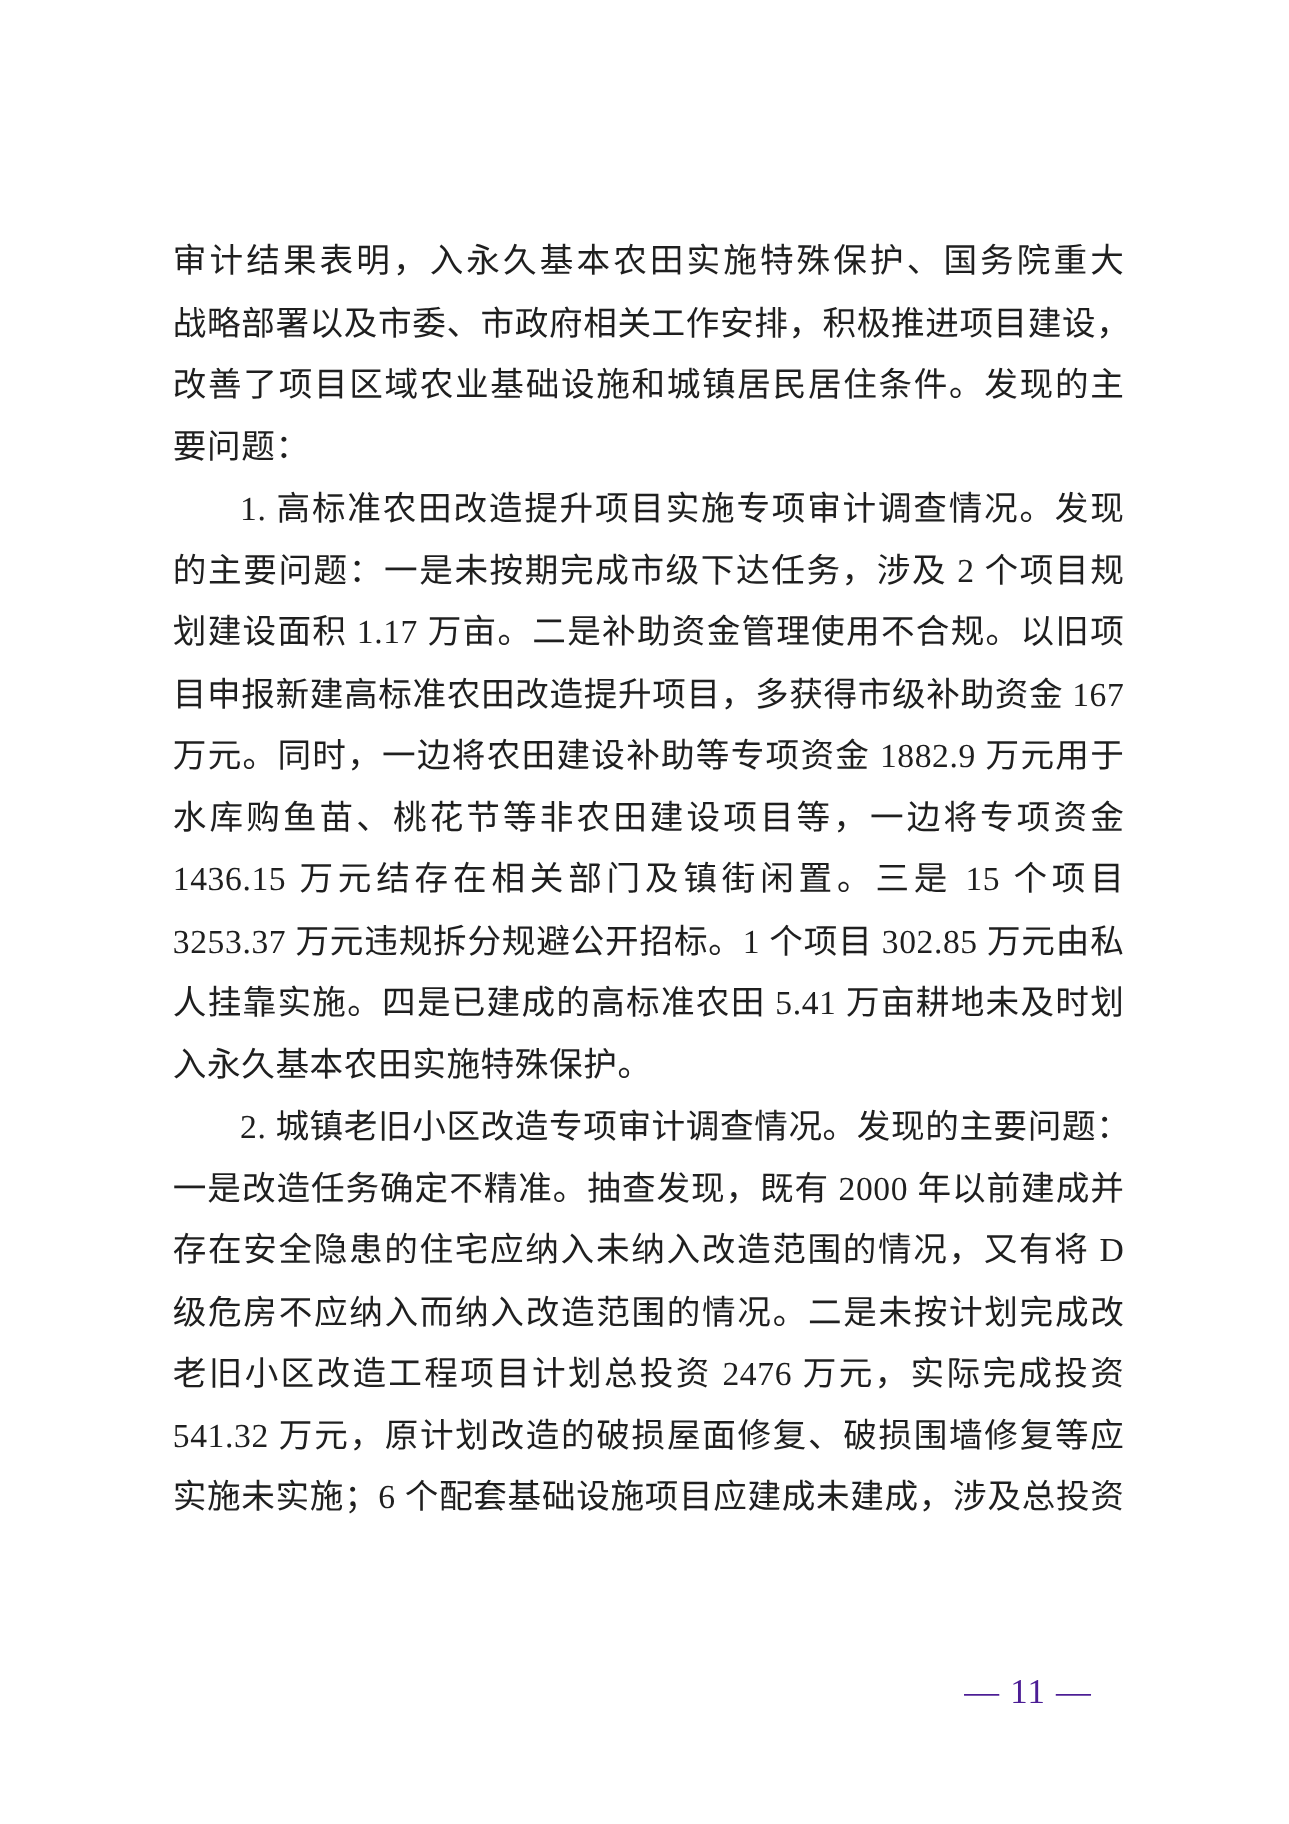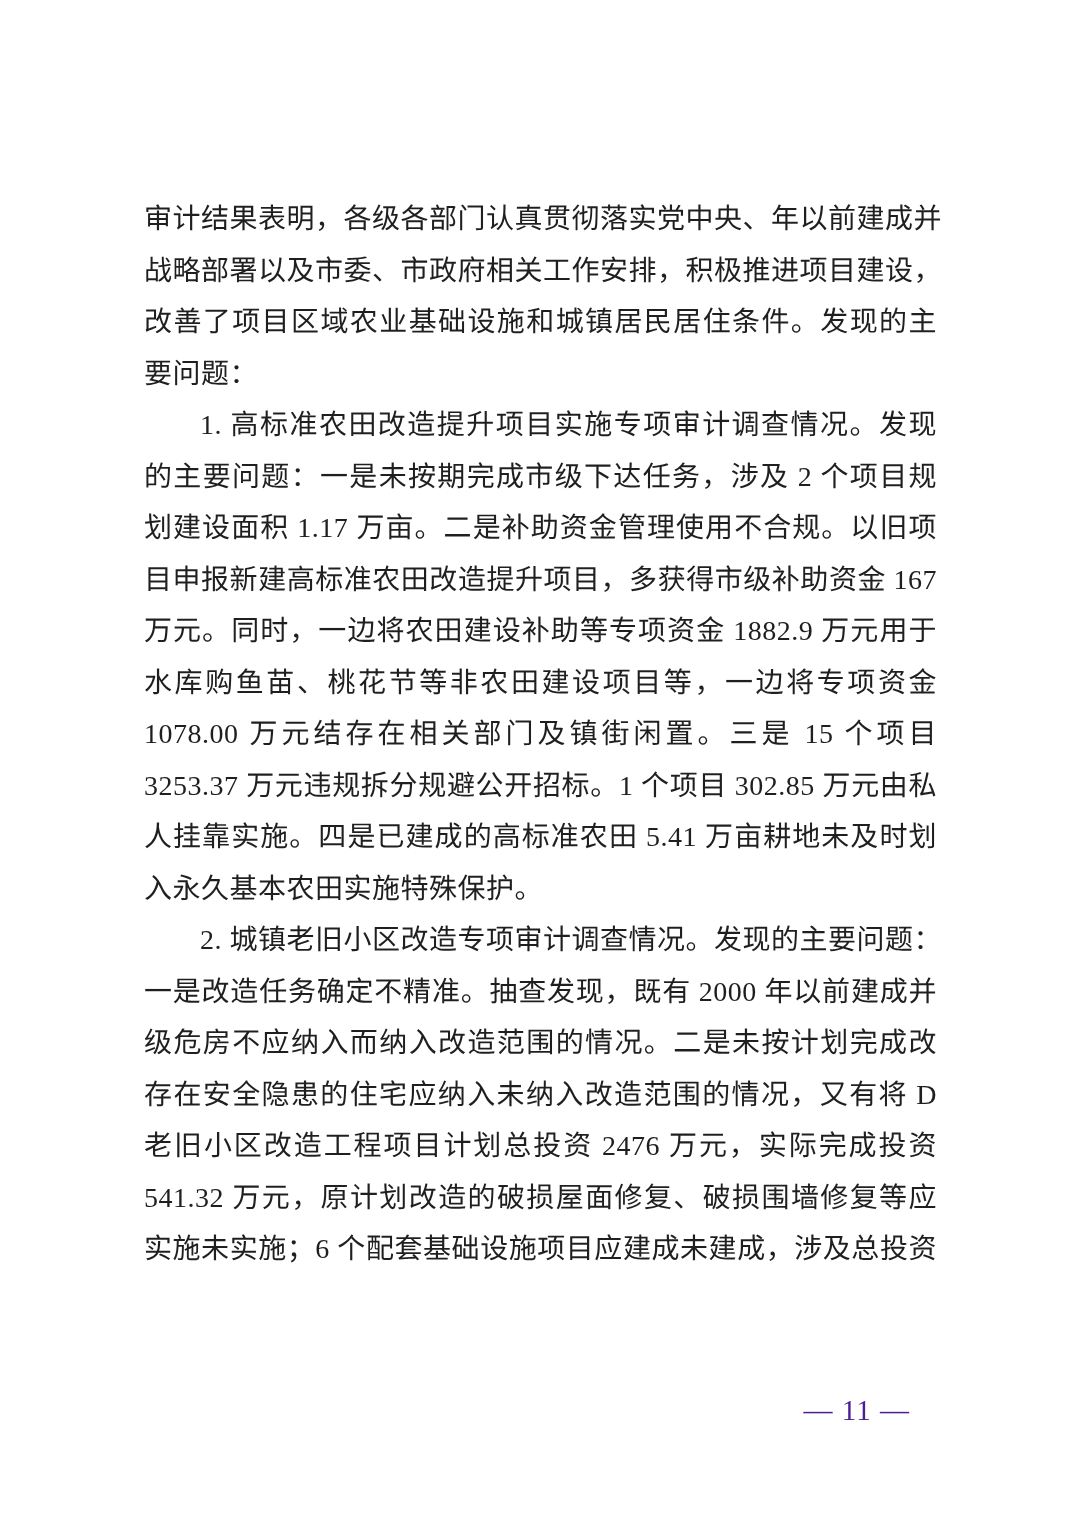--- a/index.html
+++ b/index.html
@@ -45,38 +45,38 @@
     line-height: 33px;
     color: #4c1d95;
     letter-spacing: 1px;
   }
 </style>
 </head>
 <body>
 
 <div class="page">
   <div class="text-block">
-      <div class="doc-line">审计结果表明，各级各部门认真贯彻落实党中央、年以前建成并</div>
+      <div class="doc-line">审计结果表明，入永久基本农田实施特殊保护、国务院重大</div>
       <div class="doc-line">战略部署以及市委、市政府相关工作安排，积极推进项目建设，</div>
       <div class="doc-line">改善了项目区域农业基础设施和城镇居民居住条件。发现的主</div>
       <div class="doc-line para-end">要问题：</div>
       <div class="doc-line indent">1. 高标准农田改造提升项目实施专项审计调查情况。发现</div>
       <div class="doc-line">的主要问题：一是未按期完成市级下达任务，涉及 2 个项目规</div>
       <div class="doc-line">划建设面积 1.17 万亩。二是补助资金管理使用不合规。以旧项</div>
       <div class="doc-line">目申报新建高标准农田改造提升项目，多获得市级补助资金 167</div>
       <div class="doc-line">万元。同时，一边将农田建设补助等专项资金 1882.9 万元用于</div>
       <div class="doc-line">水库购鱼苗、桃花节等非农田建设项目等，一边将专项资金</div>
-      <div class="doc-line">1078.00 万元结存在相关部门及镇街闲置。三是 15 个项目</div>
+      <div class="doc-line">1436.15 万元结存在相关部门及镇街闲置。三是 15 个项目</div>
       <div class="doc-line">3253.37 万元违规拆分规避公开招标。1 个项目 302.85 万元由私</div>
       <div class="doc-line">人挂靠实施。四是已建成的高标准农田 5.41 万亩耕地未及时划</div>
       <div class="doc-line para-end">入永久基本农田实施特殊保护。</div>
       <div class="doc-line indent">2. 城镇老旧小区改造专项审计调查情况。发现的主要问题：</div>
       <div class="doc-line">一是改造任务确定不精准。抽查发现，既有 2000 年以前建成并</div>
+      <div class="doc-line">存在安全隐患的住宅应纳入未纳入改造范围的情况，又有将 D</div>
       <div class="doc-line">级危房不应纳入而纳入改造范围的情况。二是未按计划完成改</div>
-      <div class="doc-line">存在安全隐患的住宅应纳入未纳入改造范围的情况，又有将 D</div>
       <div class="doc-line">老旧小区改造工程项目计划总投资 2476 万元，实际完成投资</div>
       <div class="doc-line">541.32 万元，原计划改造的破损屋面修复、破损围墙修复等应</div>
       <div class="doc-line">实施未实施；6 个配套基础设施项目应建成未建成，涉及总投资</div>
     </div>
   <div class="footer">
     <span>— 11 —</span>
   </div>
 </div>
 
 </body></html>

